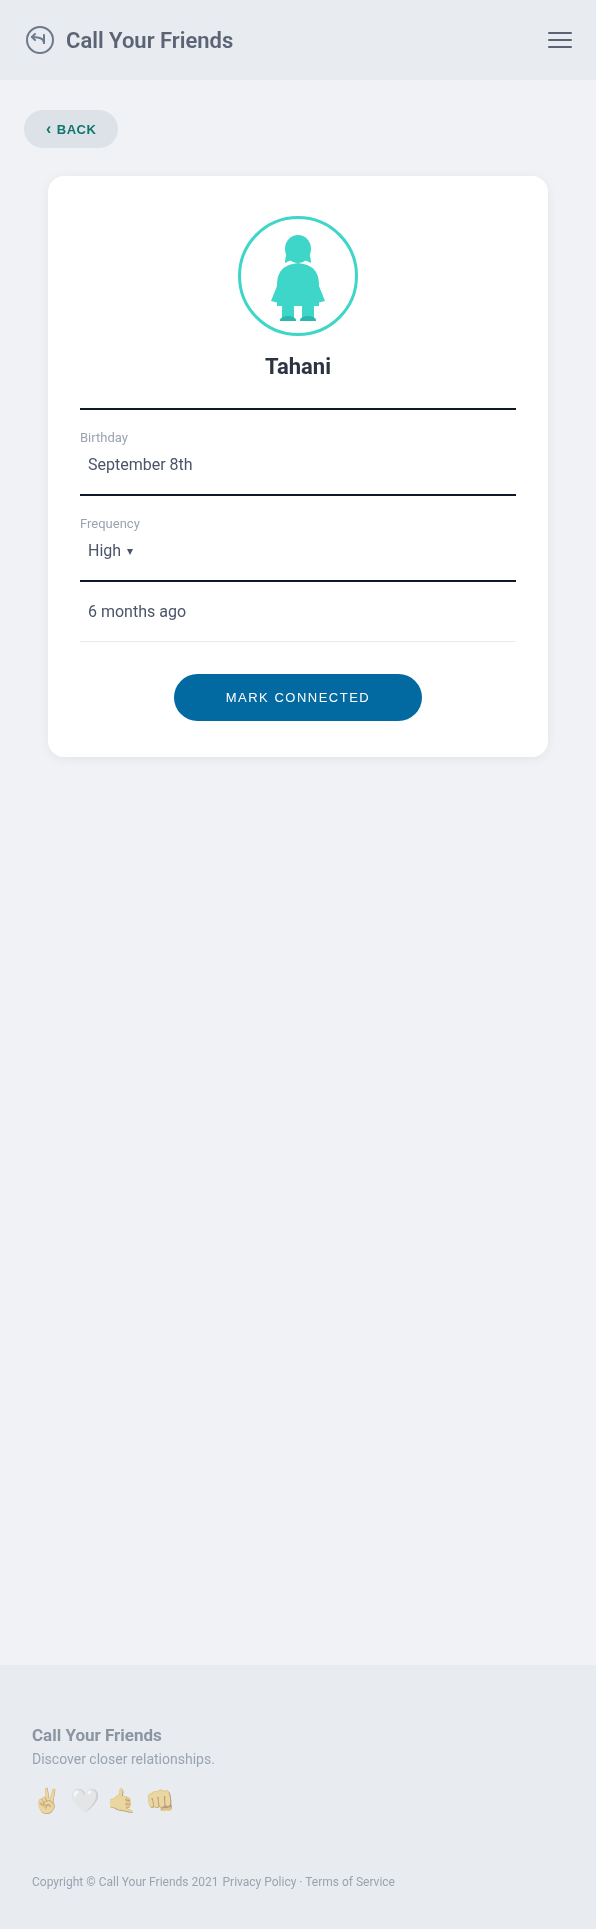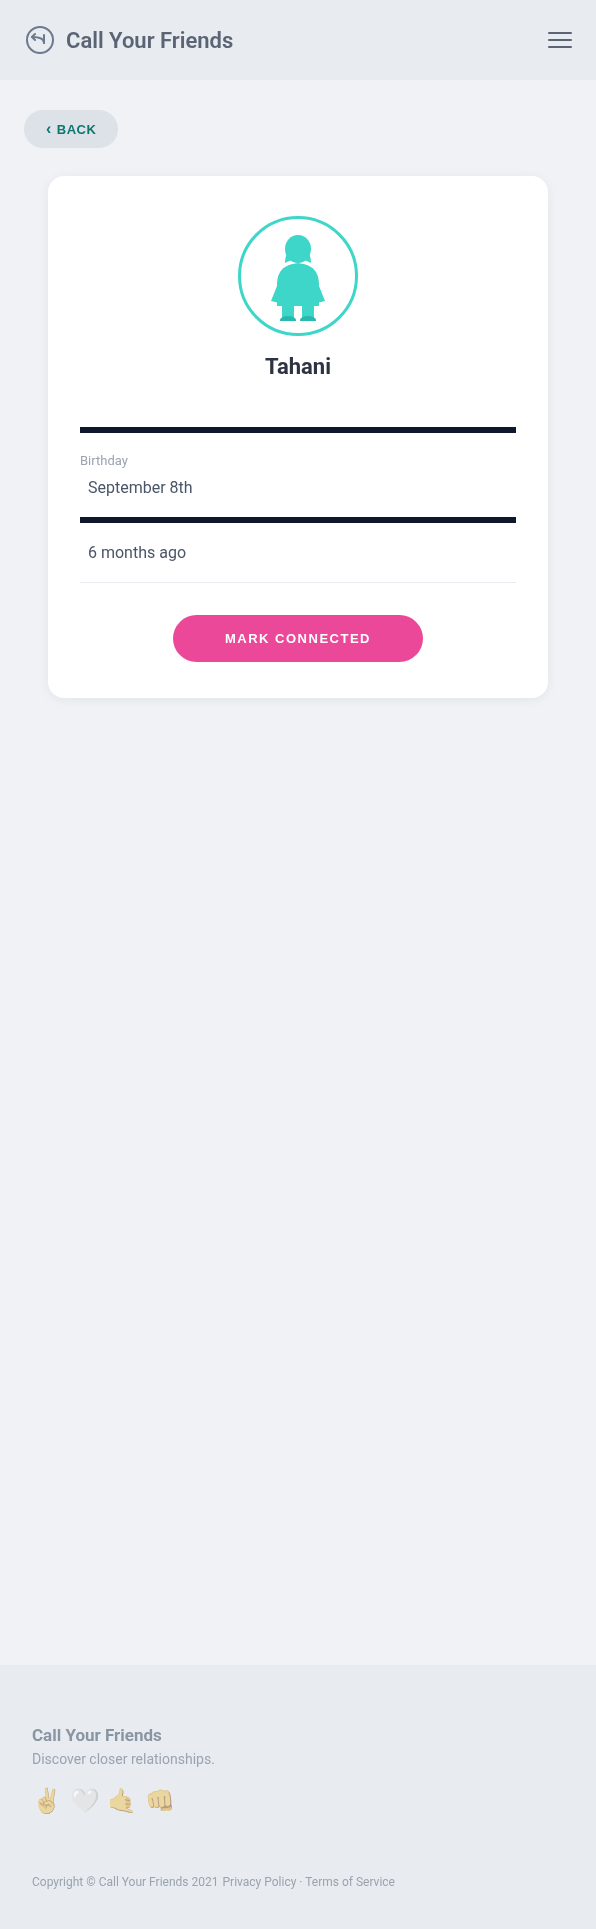--- a/index.html
+++ b/index.html
@@ -98,21 +98,21 @@
       max-width: 500px;
       padding: 40px 32px 36px;
       box-shadow: 0 2px 12px rgba(0,0,0,0.06);
     }
 
     
     .avatar-section {
       display: flex;
       flex-direction: column;
       align-items: center;
-      margin-bottom: 48px;
+      margin-bottom: 29px;
     }
 
     .avatar-circle {
       width: 120px;
       height: 120px;
       border-radius: 50%;
       border: 3px solid #3dd6c8;
       display: flex;
       align-items: center;
       justify-content: center;
@@ -121,21 +121,21 @@
     }
 
     .contact-name {
       font-size: 22px;
       font-weight: 700;
       color: #2d3340;
     }
 
     
     .info-section {
-      border-top: 6px solid #0f172a;
+      border-top: 2px solid #0f172a;
       padding: 20px 0;
     }
 
     .info-section:first-of-type {
       border-top: none;
       padding-top: 0;
     }
 
     .info-label {
       font-size: 13px;
@@ -172,26 +172,26 @@
     .actions-section {
       border-top: 1px solid #e8ecf0;
       padding-top: 32px;
       display: flex;
       flex-direction: column;
       align-items: center;
       gap: 16px;
     }
 
     .mark-connected-btn {
-      background-color: #ec4899;
+      background-color: #0369a1;
       border: none;
       border-radius: 28px;
       padding: 16px 52px;
       font-size: 13px;
-      font-weight: 700;
+      font-weight: 400;
       color: #ffffff;
       cursor: pointer;
       letter-spacing: 1.5px;
       text-transform: uppercase;
     }
 
     .delete-btn {
       background-color: #e8ecf0;
       border: none;
       border-radius: 28px;
@@ -325,20 +325,27 @@
         </svg>
       </div>
       <span class="contact-name">Tahani</span>
     </div>
 
     <div class="info-section">
       <div class="info-label">Birthday</div>
       <div class="info-value">September 8th</div>
     </div>
 
+    <div class="info-section">
+      <div class="info-label">Frequency</div>
+      <div class="frequency-dropdown">
+        <span class="frequency-value">High</span>
+        <span class="dropdown-arrow">▾</span>
+      </div>
+    </div>
 
     <div class="info-section">
       <div class="info-value">6 months ago</div>
     </div>
 
     <div class="actions-section">
       <button class="mark-connected-btn">MARK CONNECTED</button>
     </div>
 
   </div>

